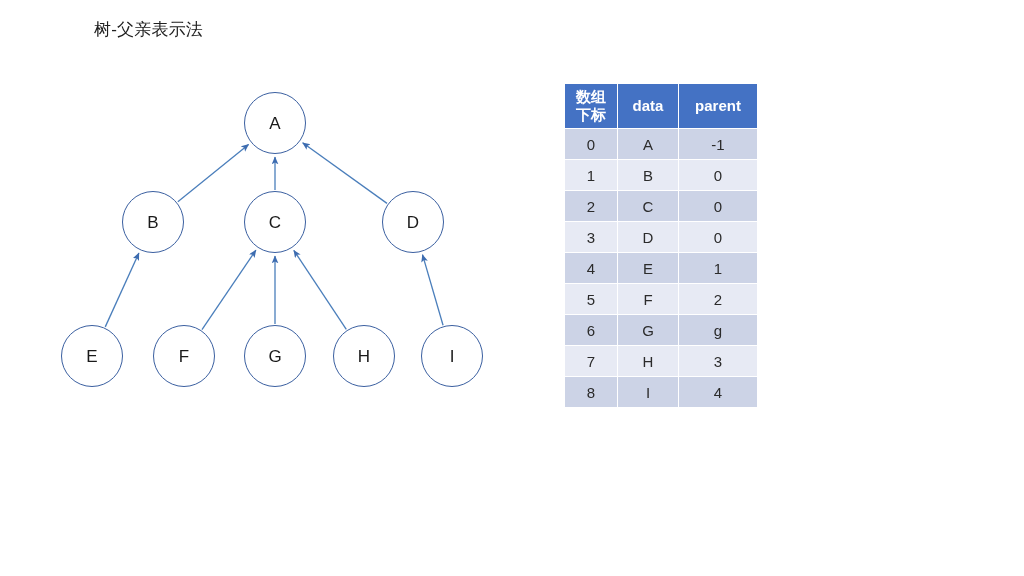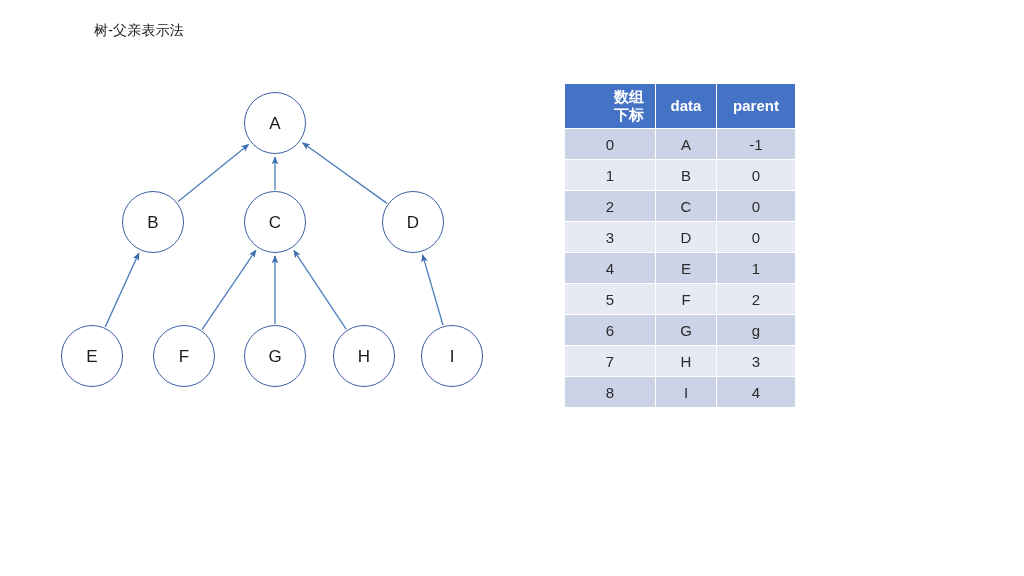--- a/index.html
+++ b/index.html
@@ -14,21 +14,21 @@
     overflow: hidden;
     font-family: "Liberation Sans", "DejaVu Sans", sans-serif;
     color: #262626;
   }
 
   
   #slide-title {
     position: absolute;
     left: 94px;
     top: 19px;
-    font-size: 14px;
+    font-size: 17px;
     line-height: 22px;
     letter-spacing: 0.2px;
     color: #202020;
     white-space: nowrap;
   }
 
   
   #tree-diagram {
     position: absolute;
     left: 0px;
@@ -81,21 +81,21 @@
     font-weight: normal;
   }
   #parent-table th {
     background: #4472c4;
     color: #ffffff;
     font-size: 15px;
     font-weight: bold;
     height: 44px;
     line-height: 18px;
   }
-  #parent-table th.col-index { width: 52px; padding-left: 38px; }
+  #parent-table th.col-index { width: 52px; }
   #parent-table th.col-data  { width: 60px; }
   #parent-table th.col-parent{ width: 78px; }
   #parent-table th .hdr-line { display: block; }
   #parent-table td {
     height: 30px;
     font-size: 15px;
     color: #2b2b2b;
   }
   #parent-table tr.row-odd td  { background: #ccd3e6; }
   #parent-table tr.row-even td { background: #e7eaf4; }

